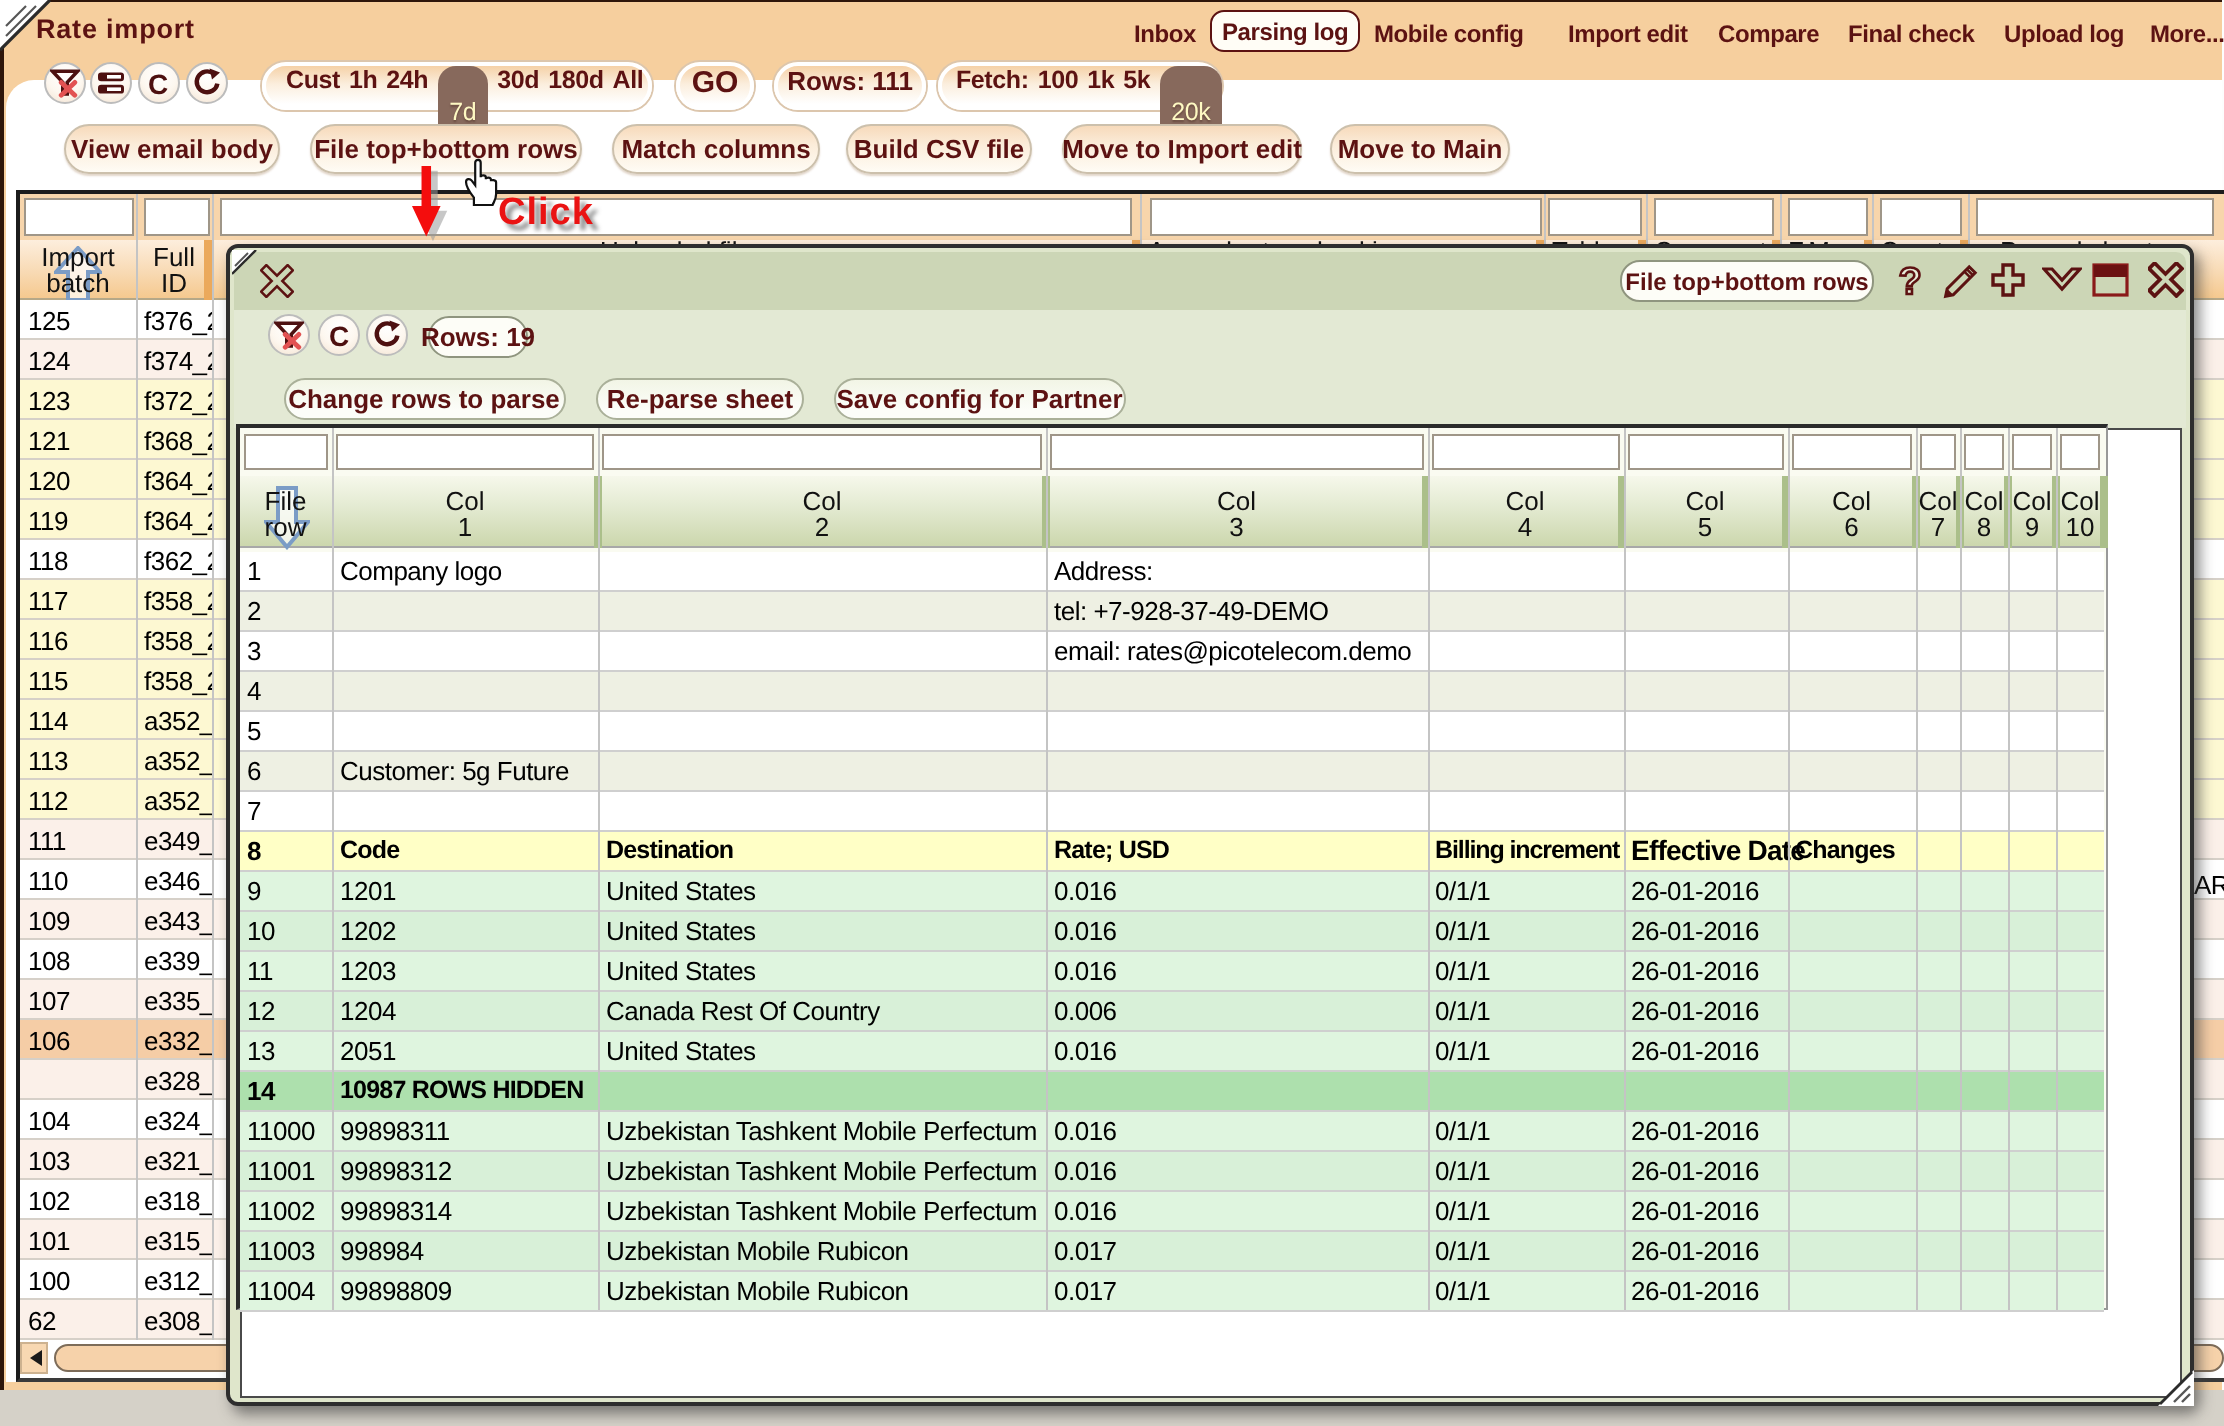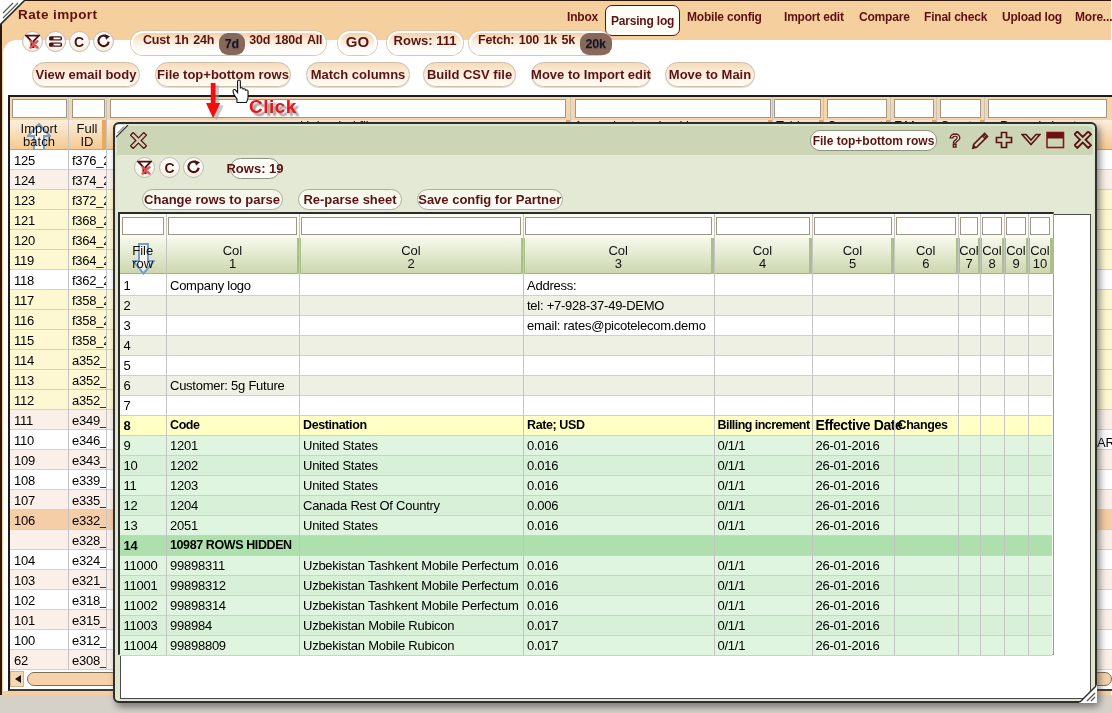--- a/index.html
+++ b/index.html
@@ -1,19 +1,19 @@
 <!DOCTYPE html>
 <html><head><meta charset="utf-8"><style>
 *{margin:0;padding:0;box-sizing:border-box;}
 html,body{width:1112px;height:713px;}
 body{position:relative;font-family:"Liberation Sans",sans-serif;background:#d5d1c8;overflow:hidden;}
 .a{position:absolute;}
 .mar{color:#5c1212;}
 .pill{position:absolute;border-radius:12px;background:linear-gradient(180deg,#f5d1a7 0%,#fbeedd 45%,#ffffff 95%);border:2px solid #fff;box-shadow:0 0 0 1px #dcc6ad;color:#5c1212;font-weight:bold;font-size:13px;display:flex;align-items:flex-start;justify-content:center;white-space:nowrap;}
-.chip{display:inline-block;background:#87695c;color:#0f172a;border-radius:9px;padding:4px 6px;font-weight:bold;text-shadow:0 1px 1px rgba(60,30,20,.4);}
+.chip{display:inline-block;background:#87695c;color:#fef9c3;border-radius:9px;padding:16px 6px;font-weight:normal;text-shadow:0 1px 1px rgba(60,30,20,.4);}
 .btn{position:absolute;height:25px;border-radius:13px;background:linear-gradient(180deg,#f7dabb 0%,#fbecd9 40%,#fffcf5 100%);border:1px solid #ccc0ac;color:#5c1212;font-weight:bold;font-size:13px;display:flex;align-items:center;justify-content:center;white-space:nowrap;box-shadow:0 1px 1px rgba(160,120,80,.3);}
 .gbtn{position:absolute;height:21px;border-radius:11px;background:linear-gradient(180deg,#f2f5e6 0%,#fcfdf9 80%);border:1px solid #aab099;color:#5c1212;font-weight:bold;font-size:13px;display:flex;align-items:center;justify-content:center;white-space:nowrap;}
 .circ{position:absolute;width:21px;height:21px;border-radius:50%;background:radial-gradient(circle at 50% 30%,#ffffff 0%,#fdf7ef 55%,#f3e3d2 100%);border:1px solid #bcbcbc;display:flex;align-items:center;justify-content:center;}
 .inp{position:absolute;background:#fff;border:1px solid #9f9688;}
 .vl{position:absolute;width:1px;background:#c4c4c4;z-index:5;}
 .cell{position:absolute;font-size:13px;color:#000;white-space:nowrap;line-height:15px;letter-spacing:-0.25px;}
 .hsep{position:absolute;width:4px;}
 .hd{position:absolute;font-size:13px;font-weight:normal;color:#111;white-space:nowrap;text-align:center;line-height:13.5px;}
 </style></head><body>
 
@@ -21,21 +21,21 @@
 <div class="a" style="left:2.5px;top:40px;width:1108px;height:651px;background:#fff;border-top-left-radius:14px;"></div>
 <div class="a" style="left:1110.5px;top:0;width:1.5px;height:695px;background:#fdfdfd;"></div>
 <div class="a mar" style="left:18px;top:7px;font-size:13.5px;font-weight:bold;letter-spacing:0.4px;">Rate import</div>
 <div class="a mar" style="left:567px;top:10px;font-size:12px;font-weight:bold;letter-spacing:-0.2px;white-space:nowrap;">Inbox</div>
 <div class="a mar" style="left:687px;top:10px;font-size:12px;font-weight:bold;letter-spacing:-0.2px;white-space:nowrap;">Mobile config</div>
 <div class="a mar" style="left:784px;top:10px;font-size:12px;font-weight:bold;letter-spacing:-0.2px;white-space:nowrap;">Import edit</div>
 <div class="a mar" style="left:859px;top:10px;font-size:12px;font-weight:bold;letter-spacing:-0.2px;white-space:nowrap;">Compare</div>
 <div class="a mar" style="left:924px;top:10px;font-size:12px;font-weight:bold;letter-spacing:-0.2px;white-space:nowrap;">Final check</div>
 <div class="a mar" style="left:1002px;top:10px;font-size:12px;font-weight:bold;letter-spacing:-0.2px;white-space:nowrap;">Upload log</div>
 <div class="a mar" style="left:1075px;top:10px;font-size:12px;font-weight:bold;letter-spacing:-0.2px;white-space:nowrap;">More...</div>
-<div class="a mar" style="left:605px;top:5px;height:31px;padding:0 5px;border:1.5px solid #5c1212;border-radius:7px;background:#fffdf6;font-size:12px;letter-spacing:-0.2px;font-weight:bold;display:flex;align-items:center;">Parsing log</div>
+<div class="a mar" style="left:605px;top:5px;height:21px;padding:0 5px;border:1.5px solid #5c1212;border-radius:7px;background:#fffdf6;font-size:12px;letter-spacing:-0.2px;font-weight:bold;display:flex;align-items:center;">Parsing log</div>
 <div class="circ" style="left:21.5px;top:31px;">
     <svg width="15" height="15" viewBox="0 0 15 15">
       <path d="M1.2,1.6 L13.8,1.6 L8.6,7.2 L8.6,13 L6.4,13 L6.4,7.2 Z" fill="none" stroke="#4d1010" stroke-width="1.8"></path>
       <path d="M5.6,7.2 L12.4,13.6 M12.4,7.2 L5.6,13.6" stroke="#e25252" stroke-width="2.4" stroke-linecap="round"></path>
     </svg>
   </div>
 <div class="circ" style="left:45px;top:31px;">
     <svg width="15" height="15" viewBox="0 0 15 15">
       <rect x="1" y="2.2" width="13" height="4.4" rx="1.6" fill="#4d1010"></rect>
       <rect x="5.5" y="3.5" width="7" height="1.8" fill="#fff"></rect>
@@ -261,21 +261,21 @@
     </div>
 <div class="circ" style="left:44px;top:33px;width:21px;height:21px;">
       <span style="font-size:14px;font-weight:bold;color:#4d1010;line-height:14px;">C</span>
     </div>
 <div class="circ" style="left:67.5px;top:33px;width:21px;height:21px;">
       <svg width="15" height="15" viewBox="0 0 15 15">
         <path d="M10.8,2.8 A5.2 5.2 0 1 0 12.7,7.8" fill="none" stroke="#4d1010" stroke-width="2.2"></path>
         <path d="M8.8,0.2 L14,2.2 L10,5.8 Z" fill="#4d1010"></path>
       </svg>
     </div>
-<div class="gbtn" style="left:99px;top:34px;width:50px;background:#fdfdf7;border-color:#8f957f;margin-left:16px;">Rows: 19</div>
+<div class="gbtn" style="left:99px;top:34px;width:50px;background:#fdfdf7;border-color:#8f957f;">Rows: 19</div>
 <div class="gbtn" style="left:26.5px;top:64.5px;width:141px;">Change rows to parse</div>
 <div class="gbtn" style="left:183px;top:64.5px;width:104px;">Re-parse sheet</div>
 <div class="gbtn" style="left:302px;top:64.5px;width:145.5px;">Save config for Partner</div>
 </div>
 <div class="a" style="left:117.5px;top:212px;width:936.0px;height:442.5px;z-index:31;border:1px solid #999;border-left:2px solid #2b2b2b;border-top:2px solid #2b2b2b;background:#fafbf1;">
 <div class="a" style="left:0;top:0;width:932.5px;height:24px;background:#fafbf1;"></div>
 <div class="a" style="left:0;top:24px;width:932.5px;height:35.5px;background:linear-gradient(180deg,#f6f8eb 0%,#e3ead1 45%,#ccd7ad 100%);border-bottom:1px solid #a8a8a8;"></div>
 <div class="hsep" style="left:177.25px;top:24px;height:35.5px;background:#abbf8a;"></div>
 <div class="hsep" style="left:401.25px;top:24px;height:35.5px;background:#abbf8a;"></div>
 <div class="hsep" style="left:591.75px;top:24px;height:35.5px;background:#abbf8a;"></div>

